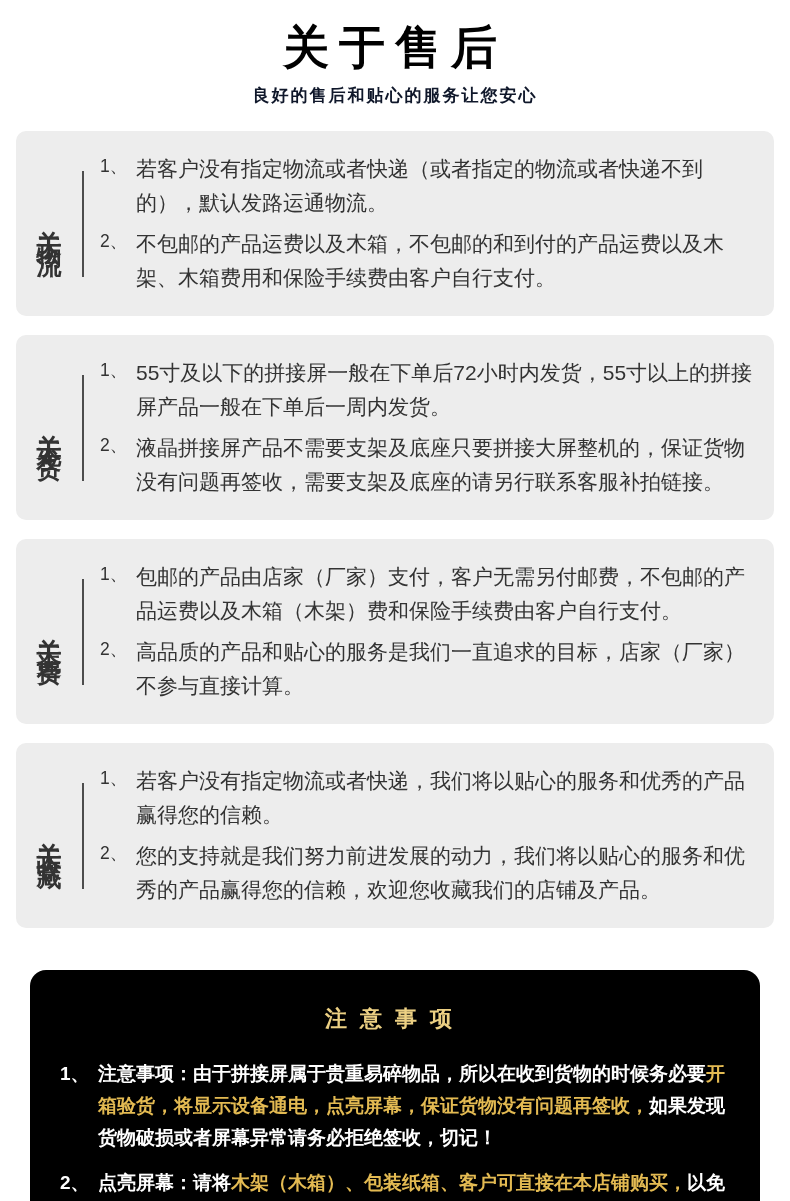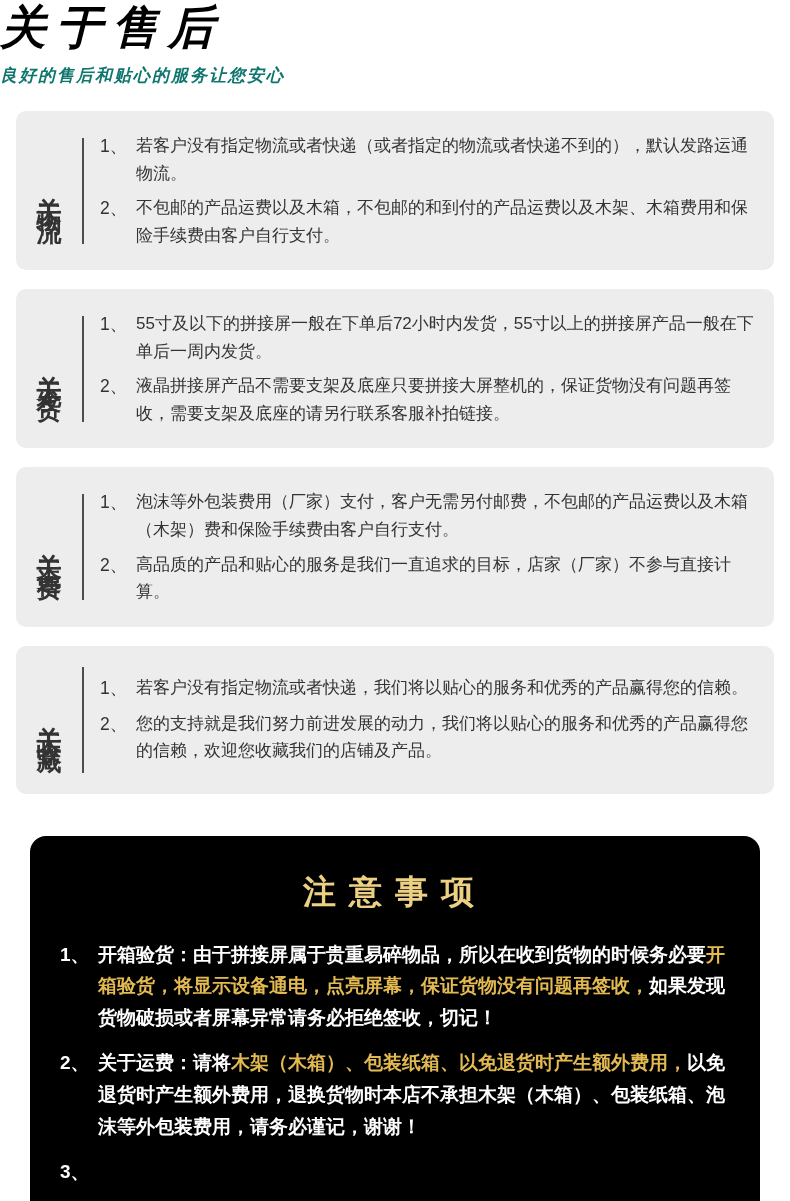--- a/index.html
+++ b/index.html
@@ -10,34 +10,34 @@
   }
   *{box-sizing:border-box;}
   html,body{margin:0;padding:0;}
   body{
     width:790px;
     min-height:1201px;
     background:#ffffff;
     font-family:"Liberation Sans","DejaVu Sans",sans-serif;
     color:#333;
   }
-  .header{font-style:italic;}
+  .header{text-align:center;padding-top:20px;}
   .page-title{
     font-family:"Liberation Serif","DejaVu Serif",serif;
     font-size:46px;
     font-weight:700;
     color:#000;
     letter-spacing:10px;
     line-height:1.2;
     margin:0;
   }
   .page-subtitle{
     font-size:17px;
     font-weight:600;
-    color:#0f766e;
+    color:#0f172a;
     letter-spacing:2px;
     margin-top:9px;
   }
   .sections{margin-top:24px;}
   .section{
     display:flex;
     align-items:center;
     background:var(--section-bg);
     border-radius:10px;
     margin:0 16px 19px 16px;
@@ -73,34 +73,34 @@
   .item-row{display:flex;margin:7px 0;}
   .item-num{
     flex:none;
     width:36px;
     font-size:17.5px;
     line-height:1.62;
     color:#333;
   }
   .item-text{
     margin:0;
-    font-size:17px;
+    font-size:21px;
     line-height:1.62;
     color:#333;
   }
   .notice{
     background:var(--notice-bg);
     border-radius:16px;
     margin:42px 30px 0 30px;
     padding:26px 30px 30px 30px;
   }
   .notice-title{
     color:var(--gold-title);
     text-align:center;
-    font-size:33px;
+    font-size:22px;
     font-weight:700;
     letter-spacing:13px;
     margin:8px 0 24px 0;
   }
   .notice-item{
     display:flex;
     color:#ffffff;
     font-weight:700;
     font-size:19px;
     line-height:1.68;
@@ -157,21 +157,21 @@
   </div>
 
   <div class="section">
     <div class="label-col">
       <span class="section-label">关于运费</span>
     </div>
     <div class="section-divider"></div>
     <div class="section-items">
   <div class="item-row">
     <span class="item-num">1、</span>
-    <p class="item-text">泡沫等外包装费用（厂家）支付，客户无需另付邮费，不包邮的产品运费以及木箱（木架）费和保险手续费由客户自行支付。</p>
+    <p class="item-text">包邮的产品由店家（厂家）支付，客户无需另付邮费，不包邮的产品运费以及木箱（木架）费和保险手续费由客户自行支付。</p>
   </div>
 
   <div class="item-row">
     <span class="item-num">2、</span>
     <p class="item-text">高品质的产品和贴心的服务是我们一直追求的目标，店家（厂家）不参与直接计算。</p>
   </div>
 </div>
   </div>
 
   <div class="section">
@@ -191,26 +191,26 @@
   </div>
 </div>
   </div>
 </main>
 
 <section class="notice">
   <h2 class="notice-title">注意事项</h2>
   <div id="notice-items">
   <div class="notice-item">
     <span class="notice-num">1、</span>
-    <p class="notice-text"><span>开箱验货：由于拼接屏属于贵重易碎物品，所以在收到货物的时候务必要</span><span class="gold">开箱验货，将显示设备通电，点亮屏幕，保证货物没有问题再签收，</span><span>如果发现货物破损或者屏幕异常请务必拒绝签收，切记！</span></p>
+    <p class="notice-text"><span>注意事项：由于拼接屏属于贵重易碎物品，所以在收到货物的时候务必要</span><span class="gold">开箱验货，将显示设备通电，点亮屏幕，保证货物没有问题再签收，</span><span>如果发现货物破损或者屏幕异常请务必拒绝签收，切记！</span></p>
   </div>
 
   <div class="notice-item">
     <span class="notice-num">2、</span>
-    <p class="notice-text"><span>关于运费：请将</span><span class="gold">木架（木箱）、包装纸箱、以免退货时产生额外费用，</span><span>以免退货时产生额外费用，退换货物时本店不承担木架（木箱）、包装纸箱、泡沫等外包装费用，请务必谨记，谢谢！</span></p>
+    <p class="notice-text"><span>点亮屏幕：请将</span><span class="gold">木架（木箱）、包装纸箱、客户可直接在本店铺购买，</span><span>以免退货时产生额外费用，退换货物时本店不承担木架（木箱）、包装纸箱、泡沫等外包装费用，请务必谨记，谢谢！</span></p>
   </div>
 
   <div class="notice-item">
     <span class="notice-num">3、</span>
     <p class="notice-text"></p>
   </div>
 </div>
 </section>
 
 </body></html>

